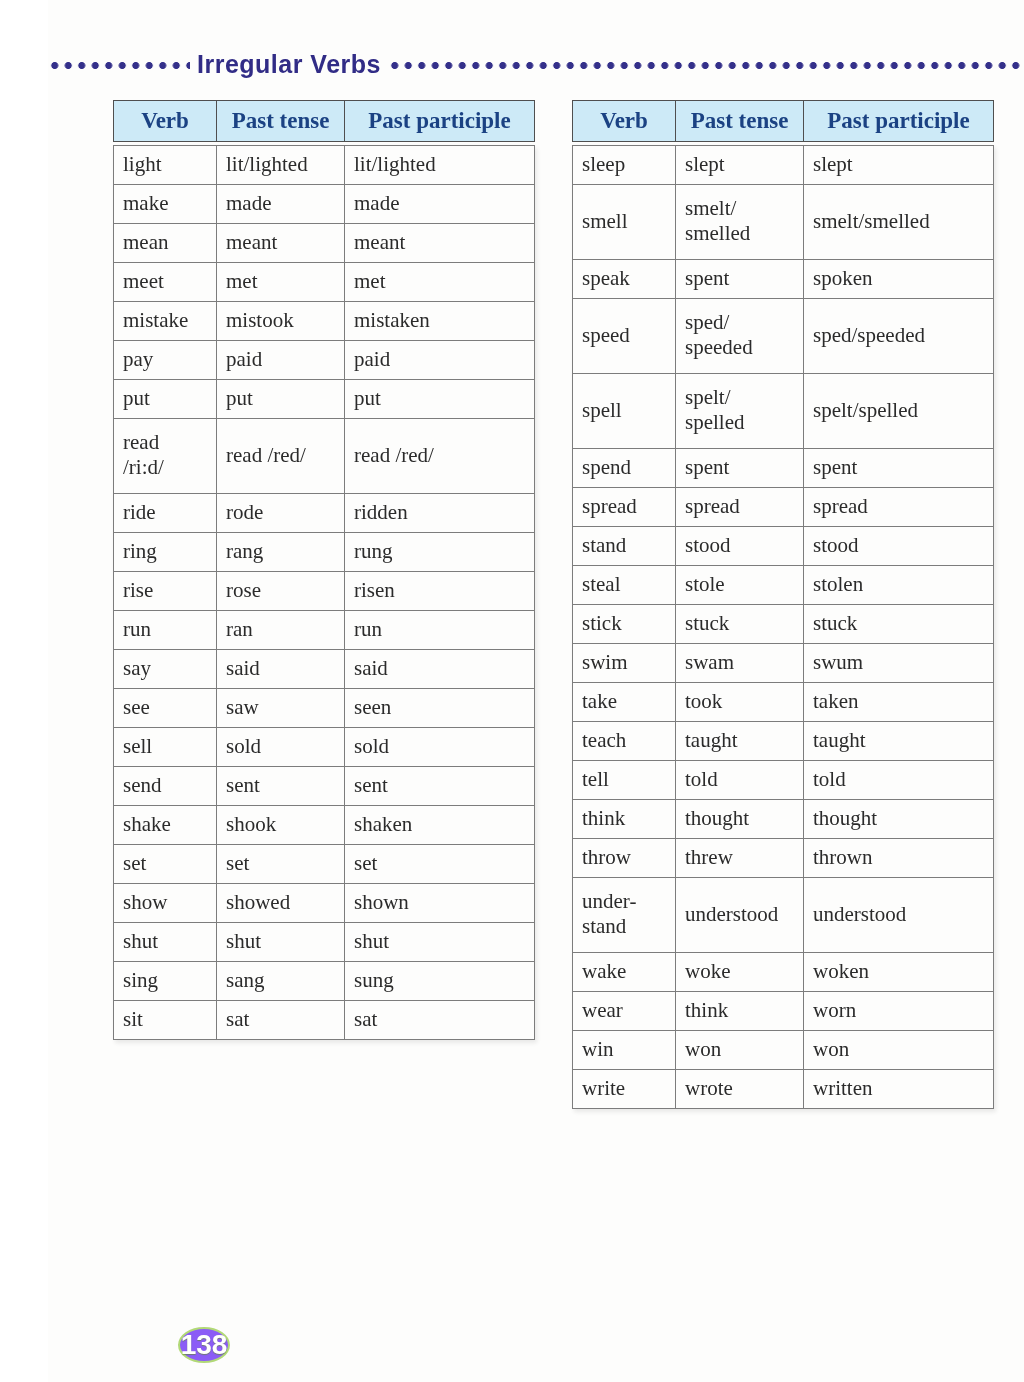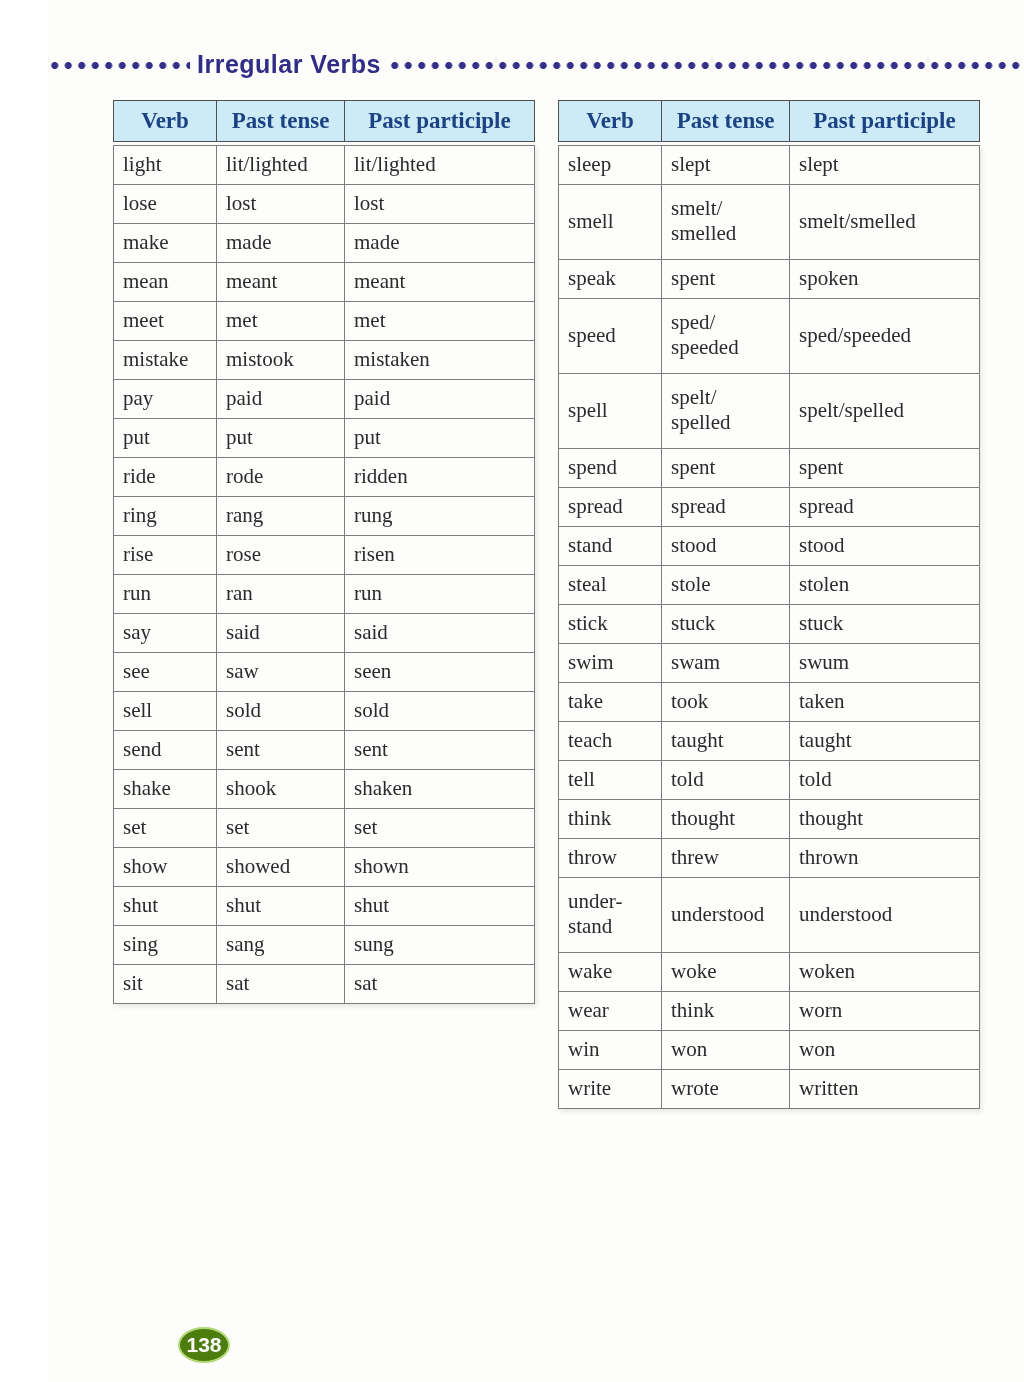--- a/index.html
+++ b/index.html
@@ -45,21 +45,21 @@
     padding: 0 7px 2px 7px;
     white-space: nowrap;
   }
 
   
   .tables-wrap {
     position: absolute;
     top: 100px;
     left: 65px;
     display: flex;
-    gap: 24px;
+    gap: 38px;
   }
   .vtable { width: 421px; }
   table {
     width: 421px;
     border-collapse: collapse;
     table-layout: fixed;
   }
   col.c1 { width: 103px; }
   col.c2 { width: 128px; }
   col.c3 { width: 190px; }
@@ -95,30 +95,30 @@
   }
   .vt-body tr.tall td { height: 70px; }
 
   
   .page-badge {
     position: absolute;
     left: 130px;
     top: 1327px;
     width: 52px;
     height: 36px;
-    background: #4d7c0f;
+    background: #8b5cf6;
     border: 2px solid #b2d977;
     border-radius: 50%;
     box-sizing: border-box;
     display: flex;
     align-items: center;
     justify-content: center;
     font-family: "Liberation Sans", sans-serif;
     font-weight: bold;
-    font-size: 21px;
+    font-size: 28px;
     color: #ffffff;
     text-shadow: 0 1px 1px rgba(90,140,30,0.6);
   }
 </style>
 </head>
 <body>
 
 <div class="page">
 
   <div class="banner">
@@ -150,25 +150,20 @@
             <col class="c2">
             <col class="c3">
           </colgroup>
         <tbody>
             <tr>
               <td>light</td>
               <td>lit/lighted</td>
               <td>lit/lighted</td>
             </tr>
             <tr>
-              <td>lose</td>
-              <td>lost</td>
-              <td>lost</td>
-            </tr>
-            <tr>
               <td>make</td>
               <td>made</td>
               <td>made</td>
             </tr>
             <tr>
               <td>mean</td>
               <td>meant</td>
               <td>meant</td>
             </tr>
             <tr>
@@ -183,20 +178,26 @@
             </tr>
             <tr>
               <td>pay</td>
               <td>paid</td>
               <td>paid</td>
             </tr>
             <tr>
               <td>put</td>
               <td>put</td>
               <td>put</td>
+            </tr>
+            <tr class="tall">
+              <td>read
+/ri:d/</td>
+              <td>read /red/</td>
+              <td>read /red/</td>
             </tr>
             <tr>
               <td>ride</td>
               <td>rode</td>
               <td>ridden</td>
             </tr>
             <tr>
               <td>ring</td>
               <td>rang</td>
               <td>rung</td>

